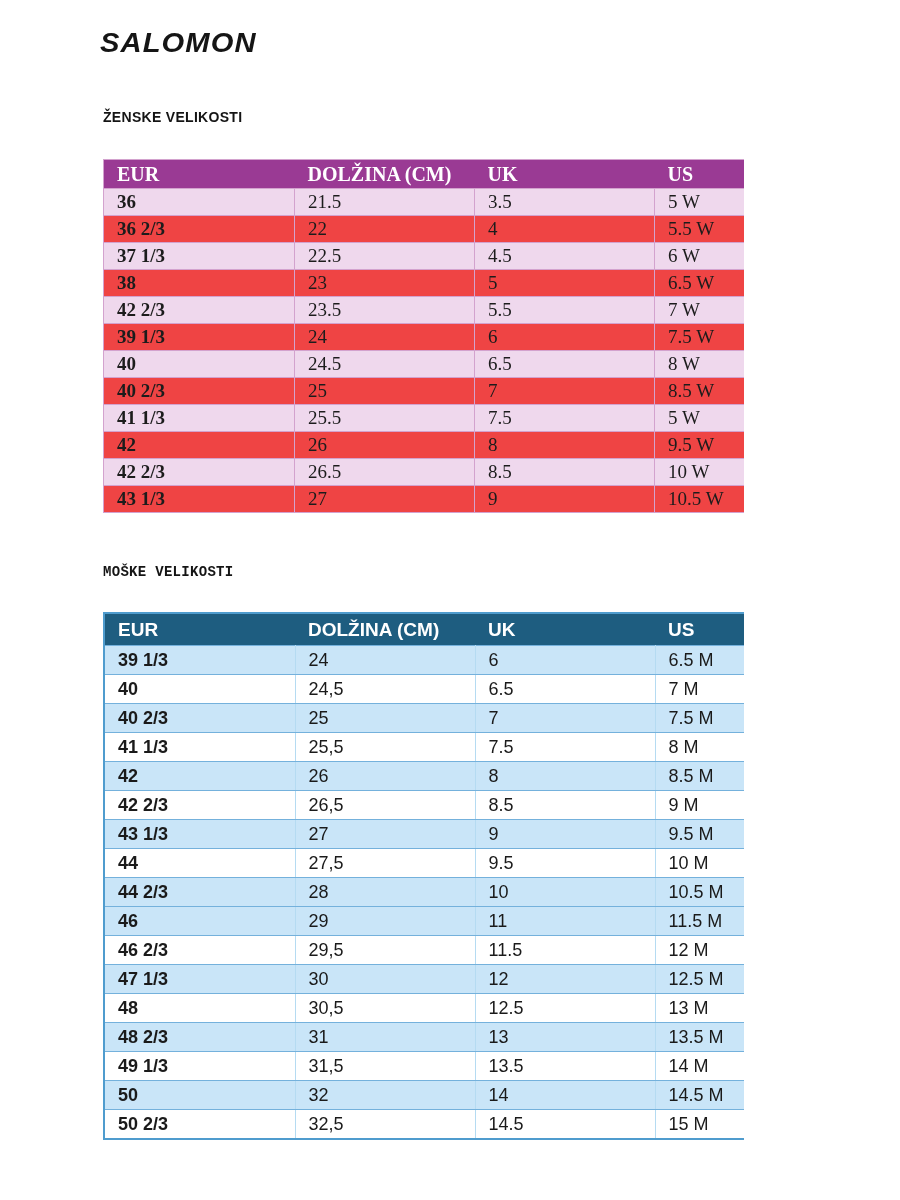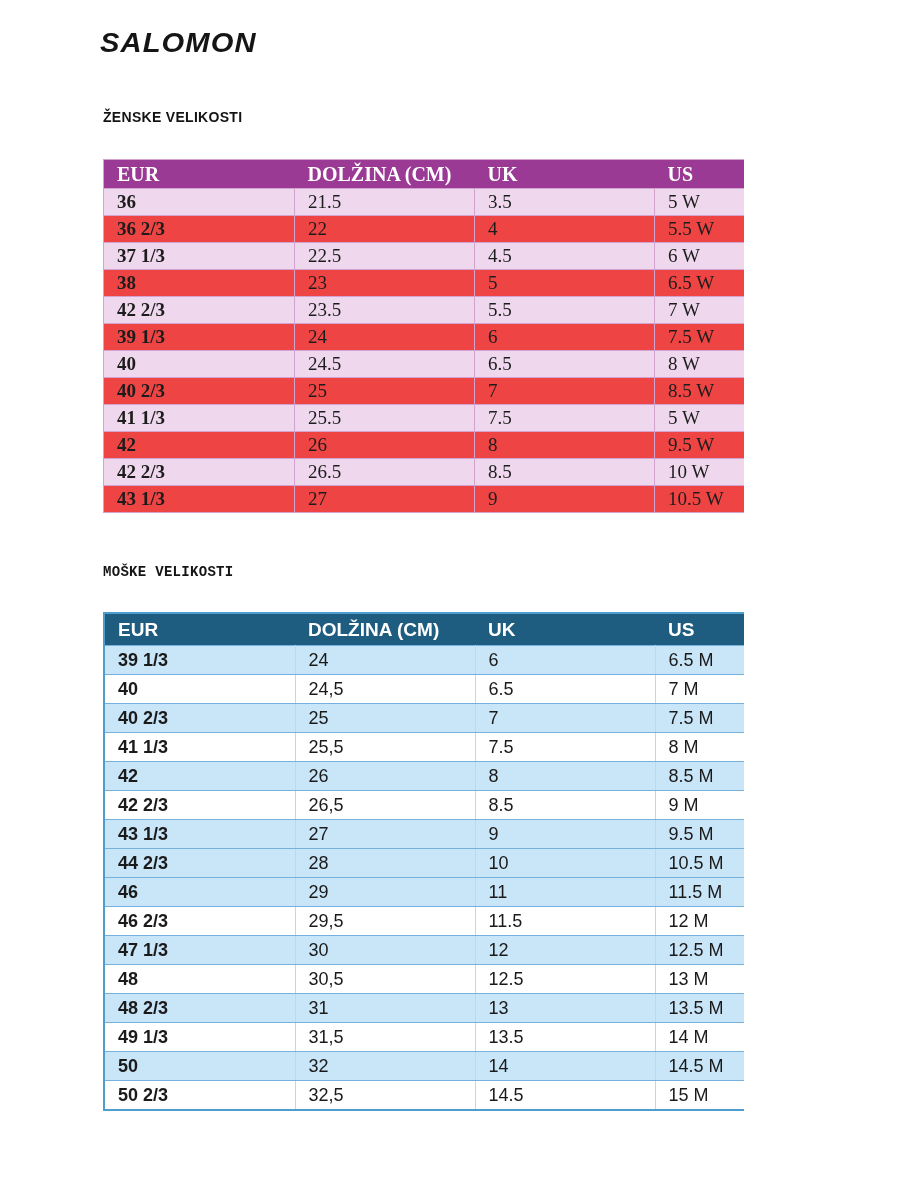--- a/index.html
+++ b/index.html
@@ -265,20 +265,26 @@
           <td>26,5</td>
           <td>8.5</td>
           <td>9 M</td>
         </tr>
         <tr class="shaded">
           <td class="col-eur">43 1/3</td>
           <td>27</td>
           <td>9</td>
           <td>9.5 M</td>
         </tr>
+        <tr>
+          <td class="col-eur">44</td>
+          <td>27,5</td>
+          <td>9.5</td>
+          <td>10 M</td>
+        </tr>
         <tr class="shaded">
           <td class="col-eur">44 2/3</td>
           <td>28</td>
           <td>10</td>
           <td>10.5 M</td>
         </tr>
         <tr class="shaded">
           <td class="col-eur">46</td>
           <td>29</td>
           <td>11</td>

